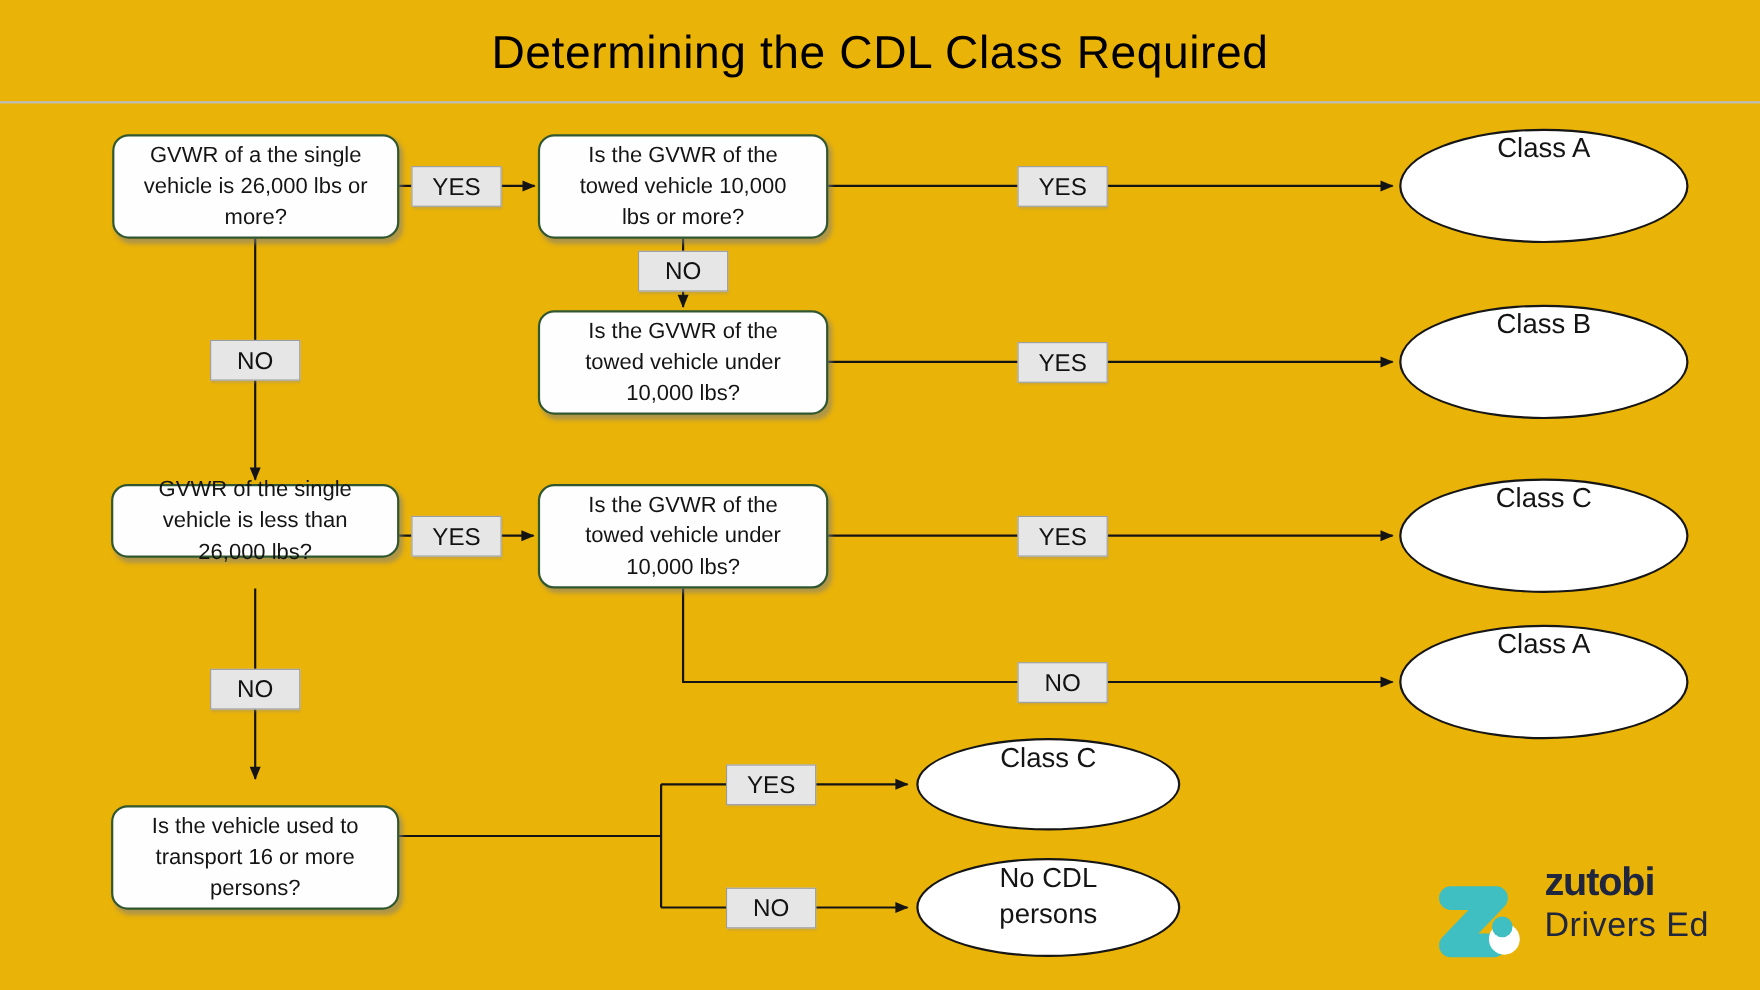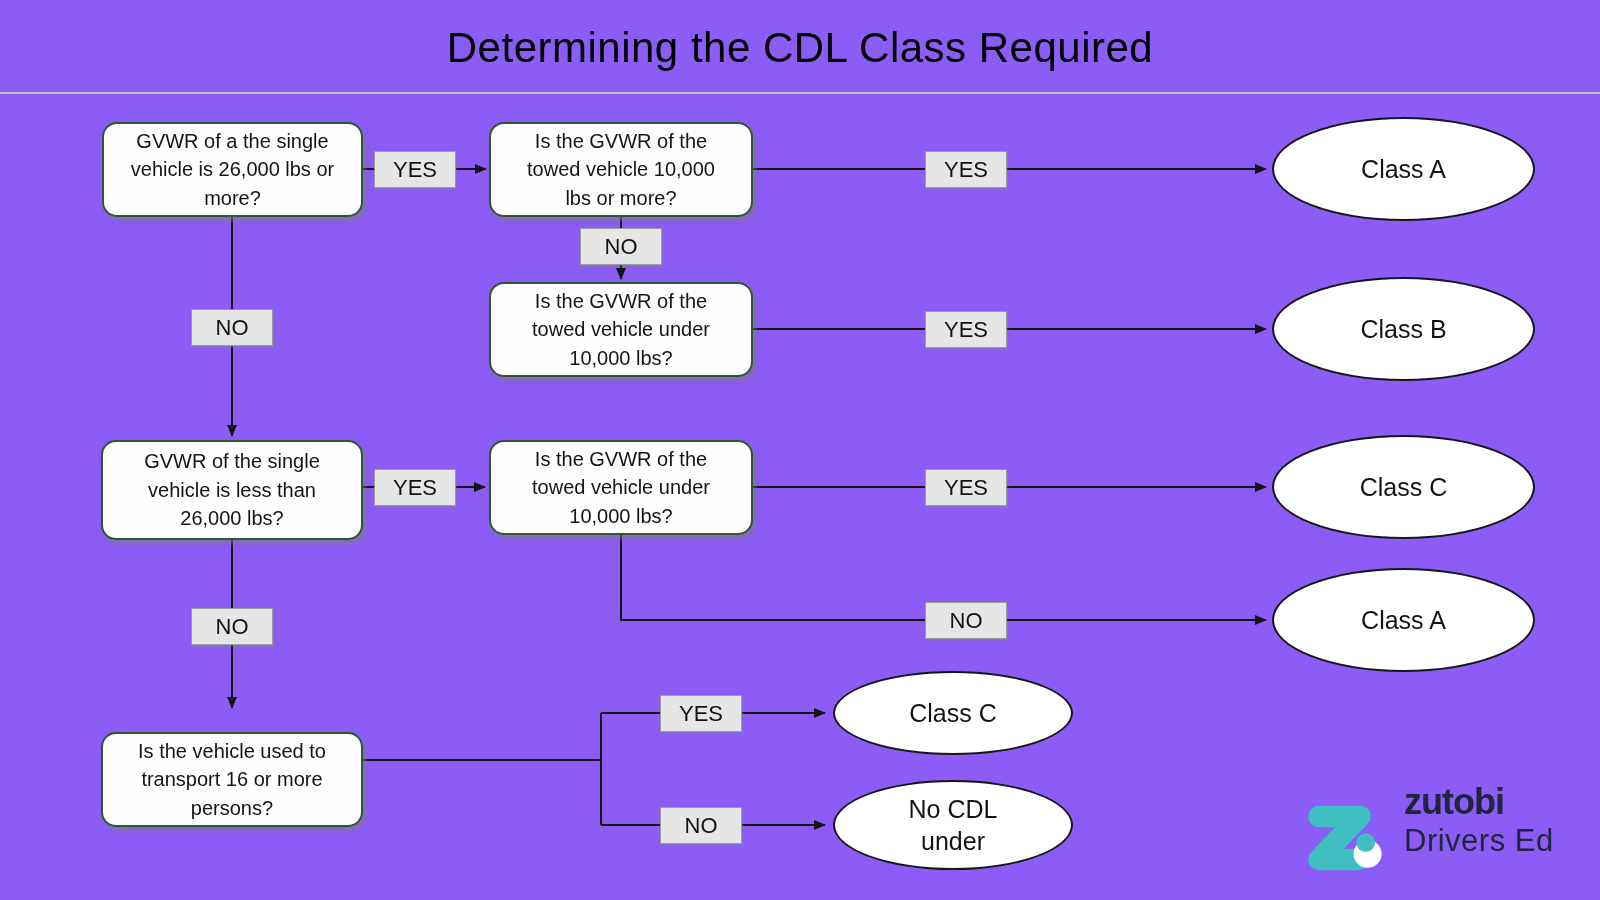--- a/index.html
+++ b/index.html
@@ -1,16 +1,16 @@
 <!DOCTYPE html>
 <html><head>
 <meta charset="utf-8">
 <style>
   html,body { margin:0; padding:0; background:#fff; }
-  .stage { position:relative; width:1600px; height:900px; background:#8b5cf6;
+  .stage { position:relative; width:1600px; height:900px; background:#eab308;
            font-family:"Liberation Sans", sans-serif; overflow:hidden; }
 
   .title { position:absolute; top:24px; left:0; width:100%; text-align:center;
            font-size:42px; color:#000; font-weight:400; letter-spacing:0.5px; }
   .divider { position:absolute; top:92px; left:0; width:100%; height:2px; background:#bdbdbd; }
 
   .wires { position:absolute; left:0; top:0; width:1600px; height:900px; }
   .wires path { stroke:#141414; stroke-width:2; fill:none; }
 
   .qbox { position:absolute; background:#fefefe; border:2px solid #30572f; border-radius:15px;
@@ -18,21 +18,21 @@
           display:flex; align-items:center; justify-content:center;
           font-size:20px; line-height:1.42; color:#141414; box-sizing:border-box; }
   .qbox span { white-space:pre-line; text-align:center; }
 
   .tag { position:absolute; width:82px; height:37px; background:#e6e6e6; border:1px solid #9b9b9b;
          box-shadow:1px 2px 2px rgba(140,140,140,0.35);
          display:flex; align-items:center; justify-content:center;
          font-size:22px; color:#121212; box-sizing:border-box; }
 
   .oval { position:absolute; background:#fff; border:2px solid #161616; border-radius:50%;
-          display:flex; align-items:center; justify-content:center;
+          display:flex; justify-content:center;
           font-size:25px; color:#141414; box-sizing:border-box; }
   .oval span { white-space:pre-line; text-align:center; line-height:1.3; }
 
   .logo { position:absolute; left:1304px; top:784px; display:flex; align-items:flex-start; gap:14px; }
   .logo-glyph { margin-top:10px; }
   .logo-text .brand { font-size:36px; font-weight:bold; color:#20263e; line-height:1.0; letter-spacing:-1px; }
   .logo-text .tagline { font-size:31px; font-weight:500; color:#20263e; margin-top:3px; letter-spacing:0.5px; }
 </style>
 </head>
 <body>
@@ -71,21 +71,21 @@
   <div class="qbox" style="left:489px;top:122px;width:264px;height:95px">
     <span>Is the GVWR of the
 towed vehicle 10,000
 lbs or more?</span>
   </div>
   <div class="qbox" style="left:489px;top:282px;width:264px;height:95px">
     <span>Is the GVWR of the
 towed vehicle under
 10,000 lbs?</span>
   </div>
-  <div class="qbox" style="left:101px;top:440px;width:262px;height:100px">
+  <div class="qbox" style="left:101px;top:440px;width:262px;height:67px">
     <span>GVWR of the single
 vehicle is less than
 26,000 lbs?</span>
   </div>
   <div class="qbox" style="left:489px;top:440px;width:264px;height:95px">
     <span>Is the GVWR of the
 towed vehicle under
 10,000 lbs?</span>
   </div>
   <div class="qbox" style="left:101px;top:732px;width:262px;height:95px">
@@ -116,21 +116,21 @@
     <span>Class C</span>
   </div>
   <div class="oval" style="left:1272px;top:568px;width:263px;height:104px">
     <span>Class A</span>
   </div>
   <div class="oval" style="left:833px;top:671px;width:240px;height:84px">
     <span>Class C</span>
   </div>
   <div class="oval" style="left:833px;top:780px;width:240px;height:90px">
     <span>No CDL
-under</span>
+persons</span>
   </div>
 
   <div class="logo">
     <svg class="logo-glyph" width="86" height="86" viewBox="0 0 92 92" xmlns="http://www.w3.org/2000/svg">
       <polyline points="16,24 60,24 16,70 58,70" style="fill:none;stroke:#3fbfc2;stroke-width:23;stroke-linecap:round;stroke-linejoin:round"></polyline>
       <circle cx="68" cy="64" r="15" style="fill:#ffffff;stroke:none"></circle>
       <circle cx="66" cy="52" r="10" style="fill:#3fbfc2;stroke:none"></circle>
     </svg>
     <div class="logo-text">
       <div class="brand">zutobi</div>

